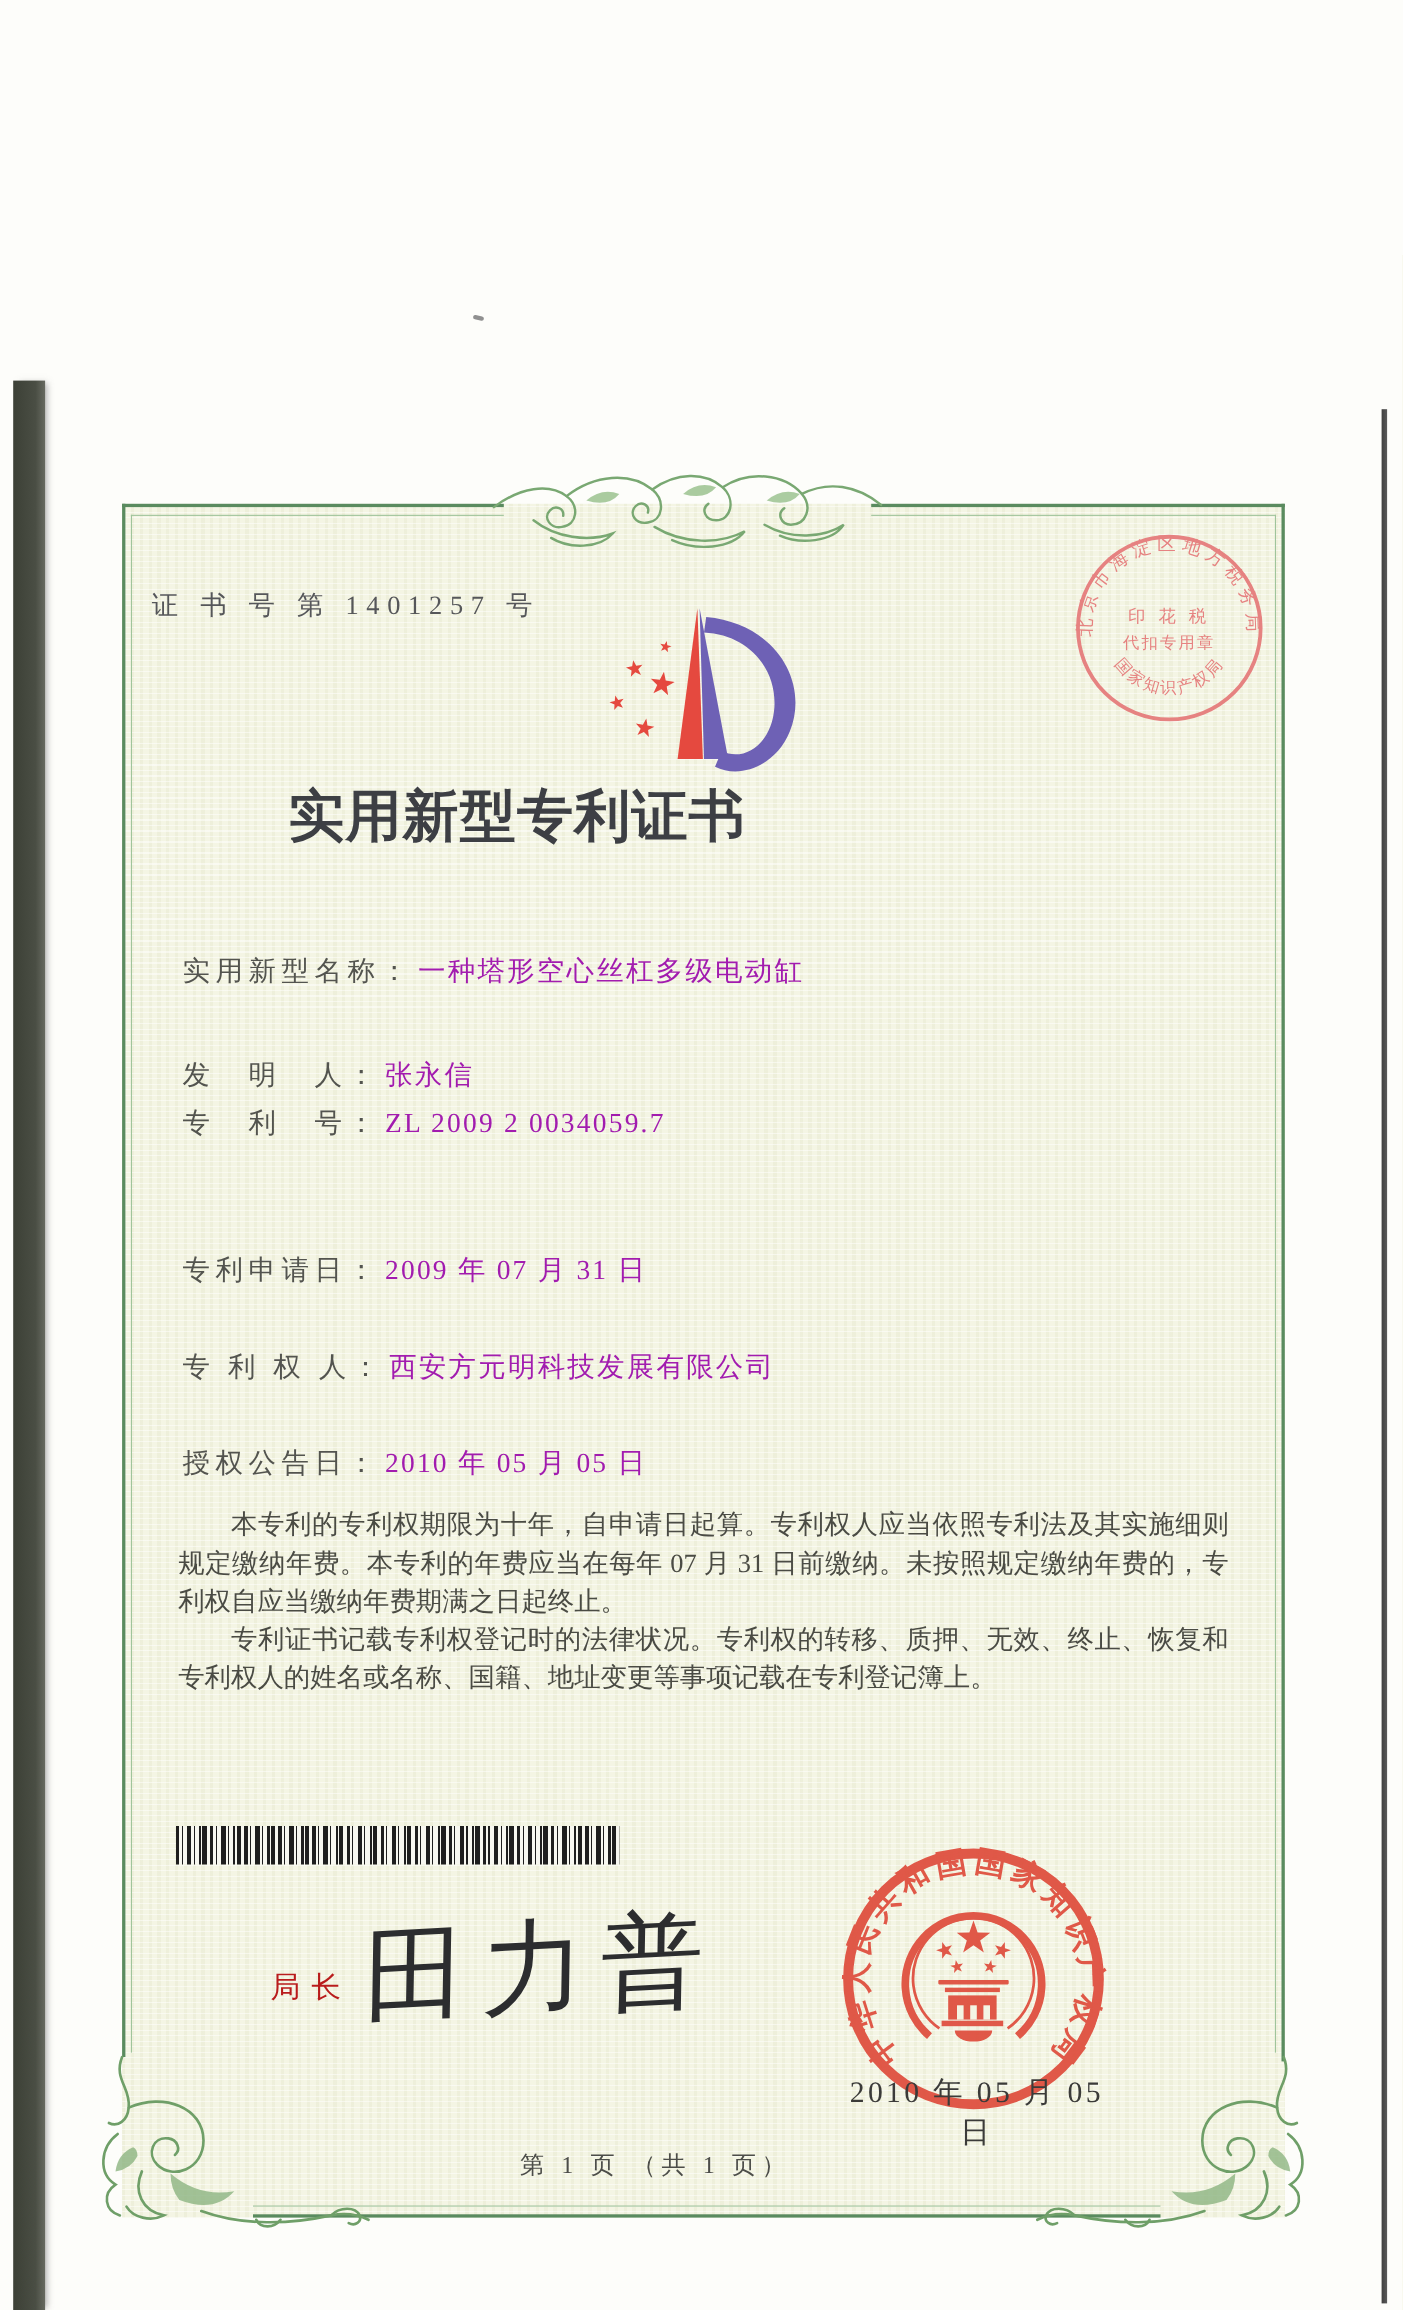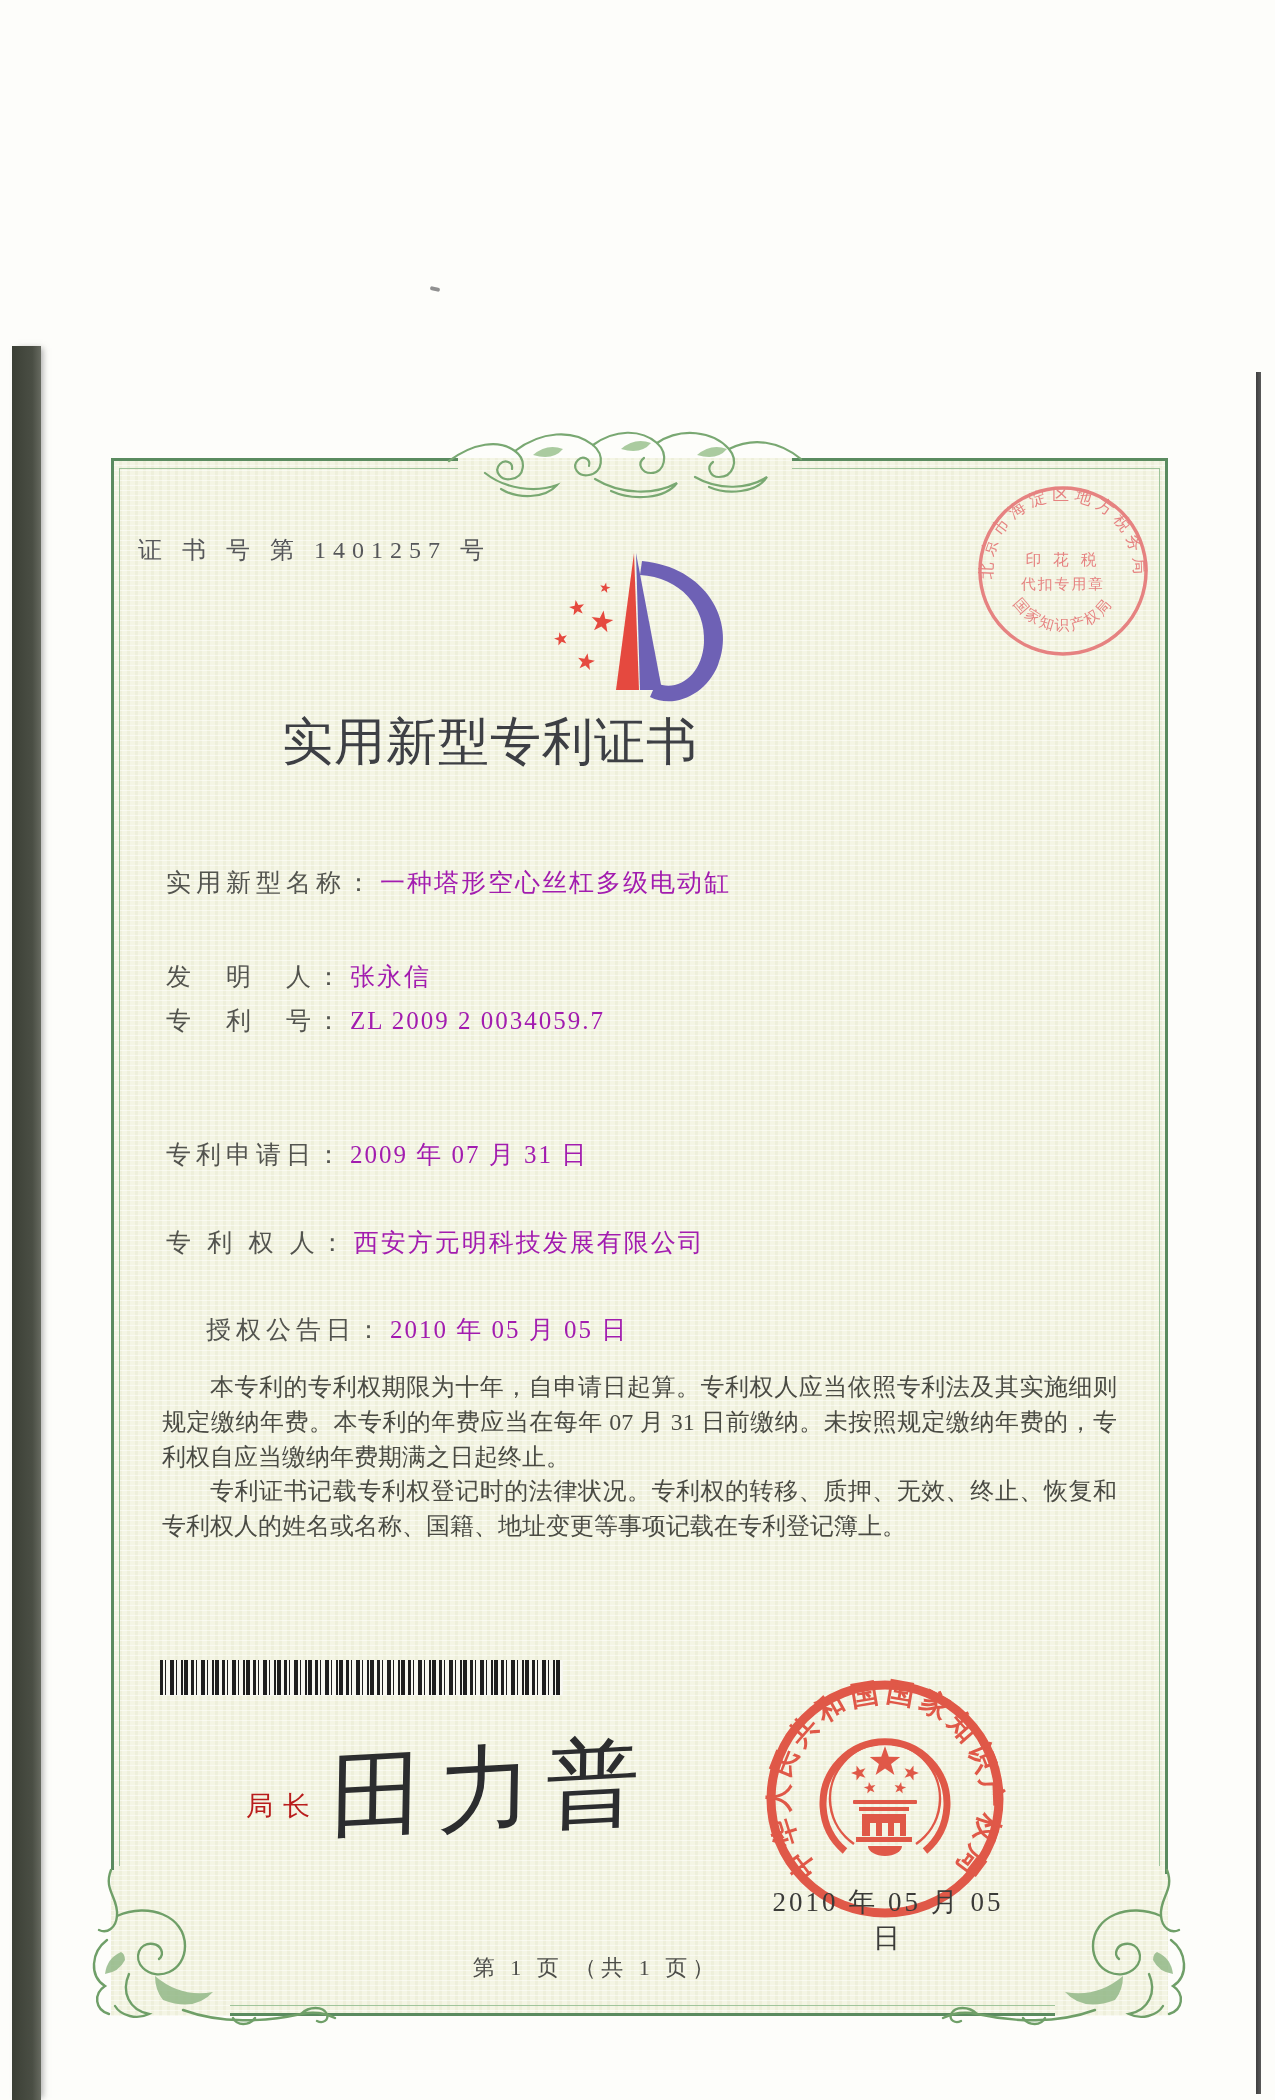--- a/index.html
+++ b/index.html
@@ -36,29 +36,29 @@
   .i-bottom{left:230px;top:2005px;width:825px;height:1px;}
 
   .orn-top{left:445px;top:415px;width:360px;height:100px;}
   .orn-bl{left:85px;top:1868px;width:255px;height:160px;}
   .orn-br{left:938px;top:1868px;width:255px;height:160px;transform:scaleX(-1);}
 
   .cert-no{left:138px;top:534px;font-size:24px;letter-spacing:7px;color:#56575a;}
 
   .logo{left:538px;top:543px;width:230px;height:208px;}
 
-  .title{left:262px;top:708px;width:436px;text-align:right;font-size:51px;letter-spacing:1px;
-    color:#3d3f44;font-weight:400;}
+  .title{left:262px;top:708px;width:436px;text-align:left;font-size:51px;letter-spacing:1px;
+    color:#3d3f44;font-weight:700;}
 
   .tax-stamp{left:976px;top:484px;width:174px;height:174px;opacity:.92;}
 
   .field-row{left:166px;font-size:25px;color:#55565a;white-space:nowrap;}
   .field-row .lbl{letter-spacing:5px;color:#53544f;}
   .field-row .val{letter-spacing:2px;color:#a21caf;margin-left:4px;}
-  .f0{top:866px;} .f1{top:960px;} .f2{top:1004px;} .f3{top:1138px;} .f4{top:1226px;} .f5{top:1313px;margin-left:40px;}
+  .f0{top:866px;} .f1{top:960px;} .f2{top:1004px;} .f3{top:1138px;} .f4{top:1226px;} .f5{top:1313px;}
 
   .body-text{left:162px;top:1370px;width:955px;font-size:24px;line-height:34.8px;
     color:#4a4b44;text-align:justify;}
   .body-text p{margin:0;text-indent:2em;}
 
   .barcode{left:160px;top:1660px;width:403px;height:35px;
     background:repeating-linear-gradient(90deg,
       #1e1e1e 0 3px,#f7f7f0 3px 5px,#1e1e1e 5px 6px,#f7f7f0 6px 10px,
       #1e1e1e 10px 14px,#f7f7f0 14px 16px,#1e1e1e 16px 17px,#f7f7f0 17px 21px,
       #1e1e1e 21px 23px,#f7f7f0 23px 24px,#1e1e1e 24px 28px,#f7f7f0 28px 31px);}

